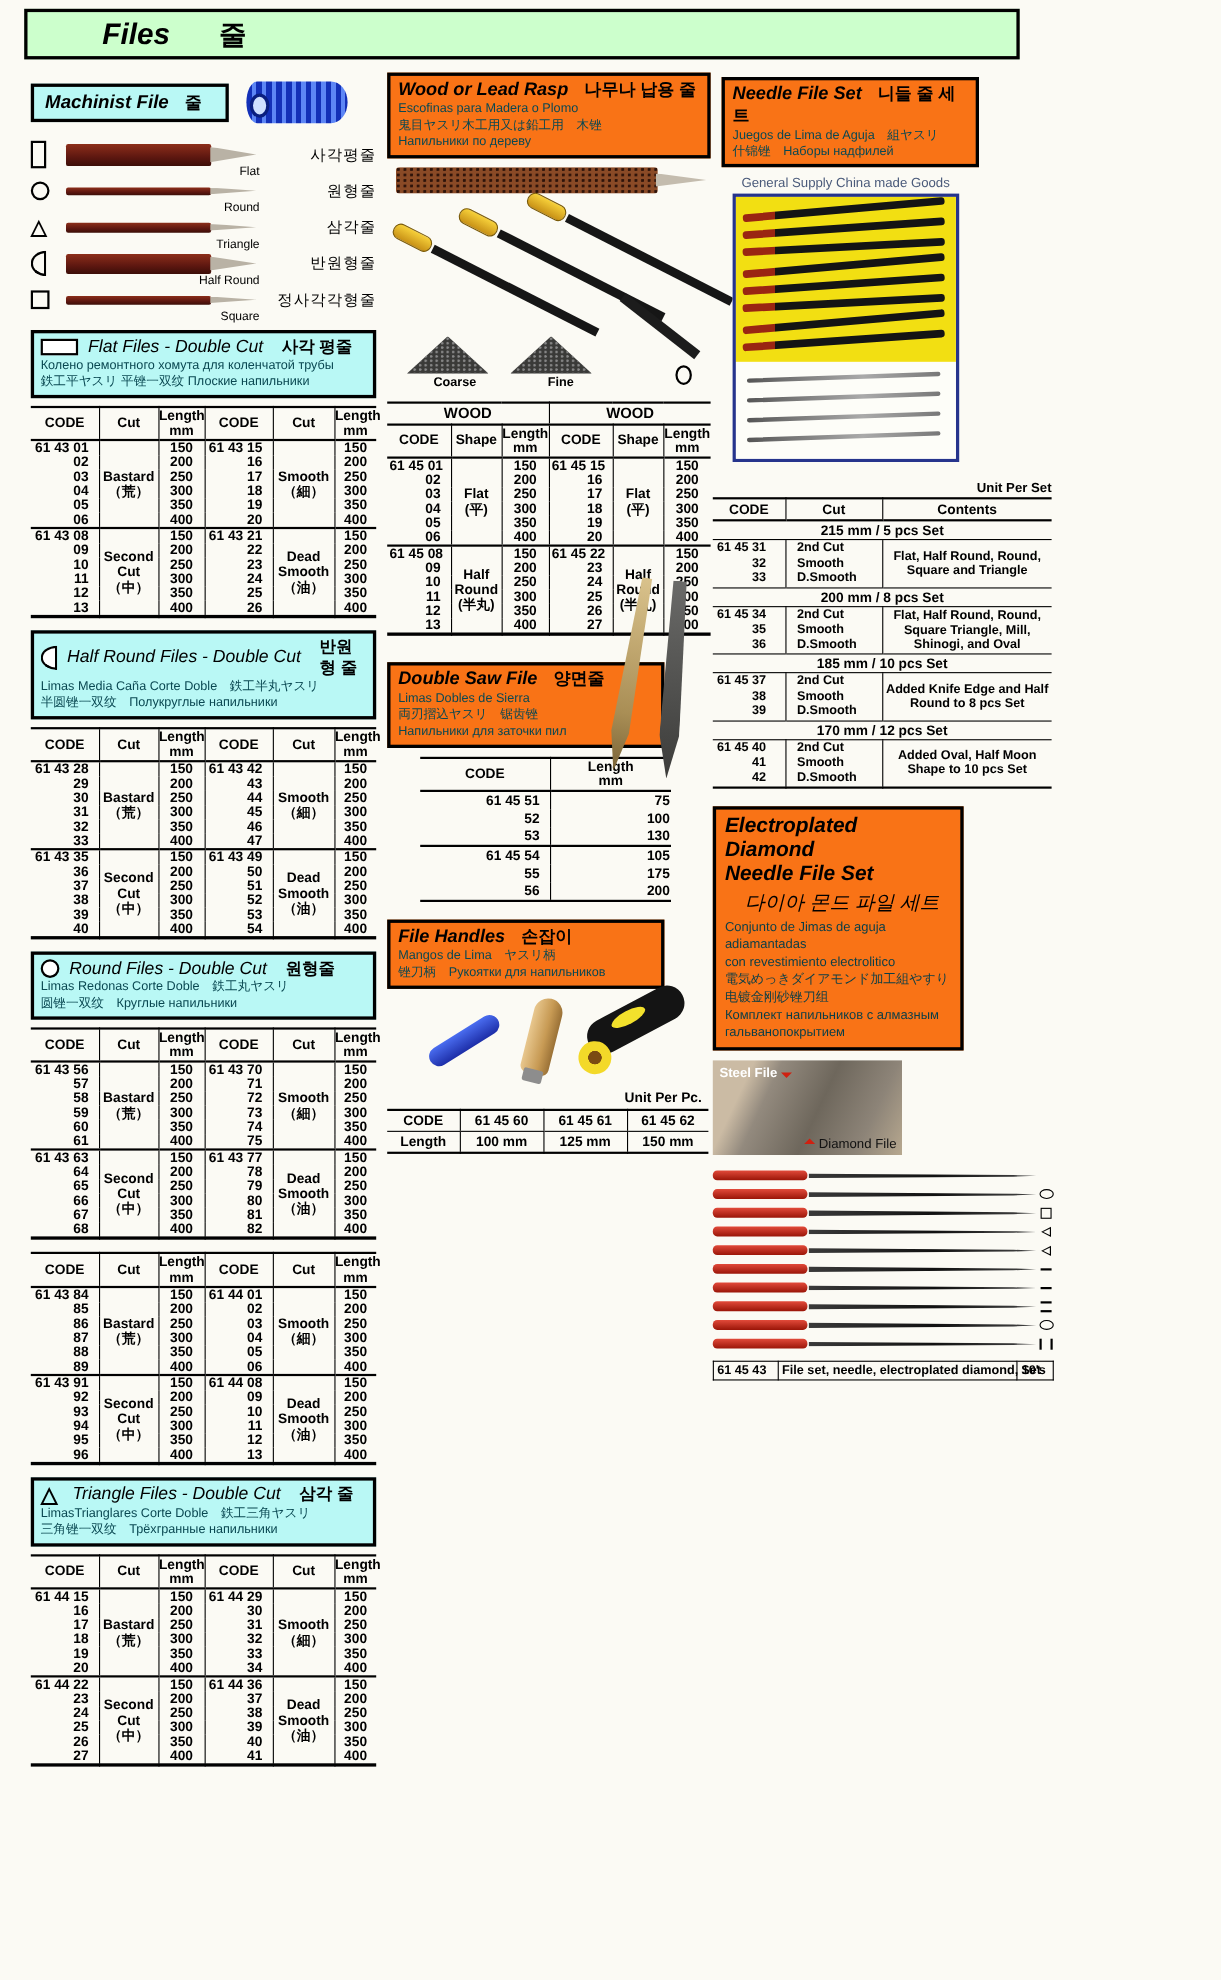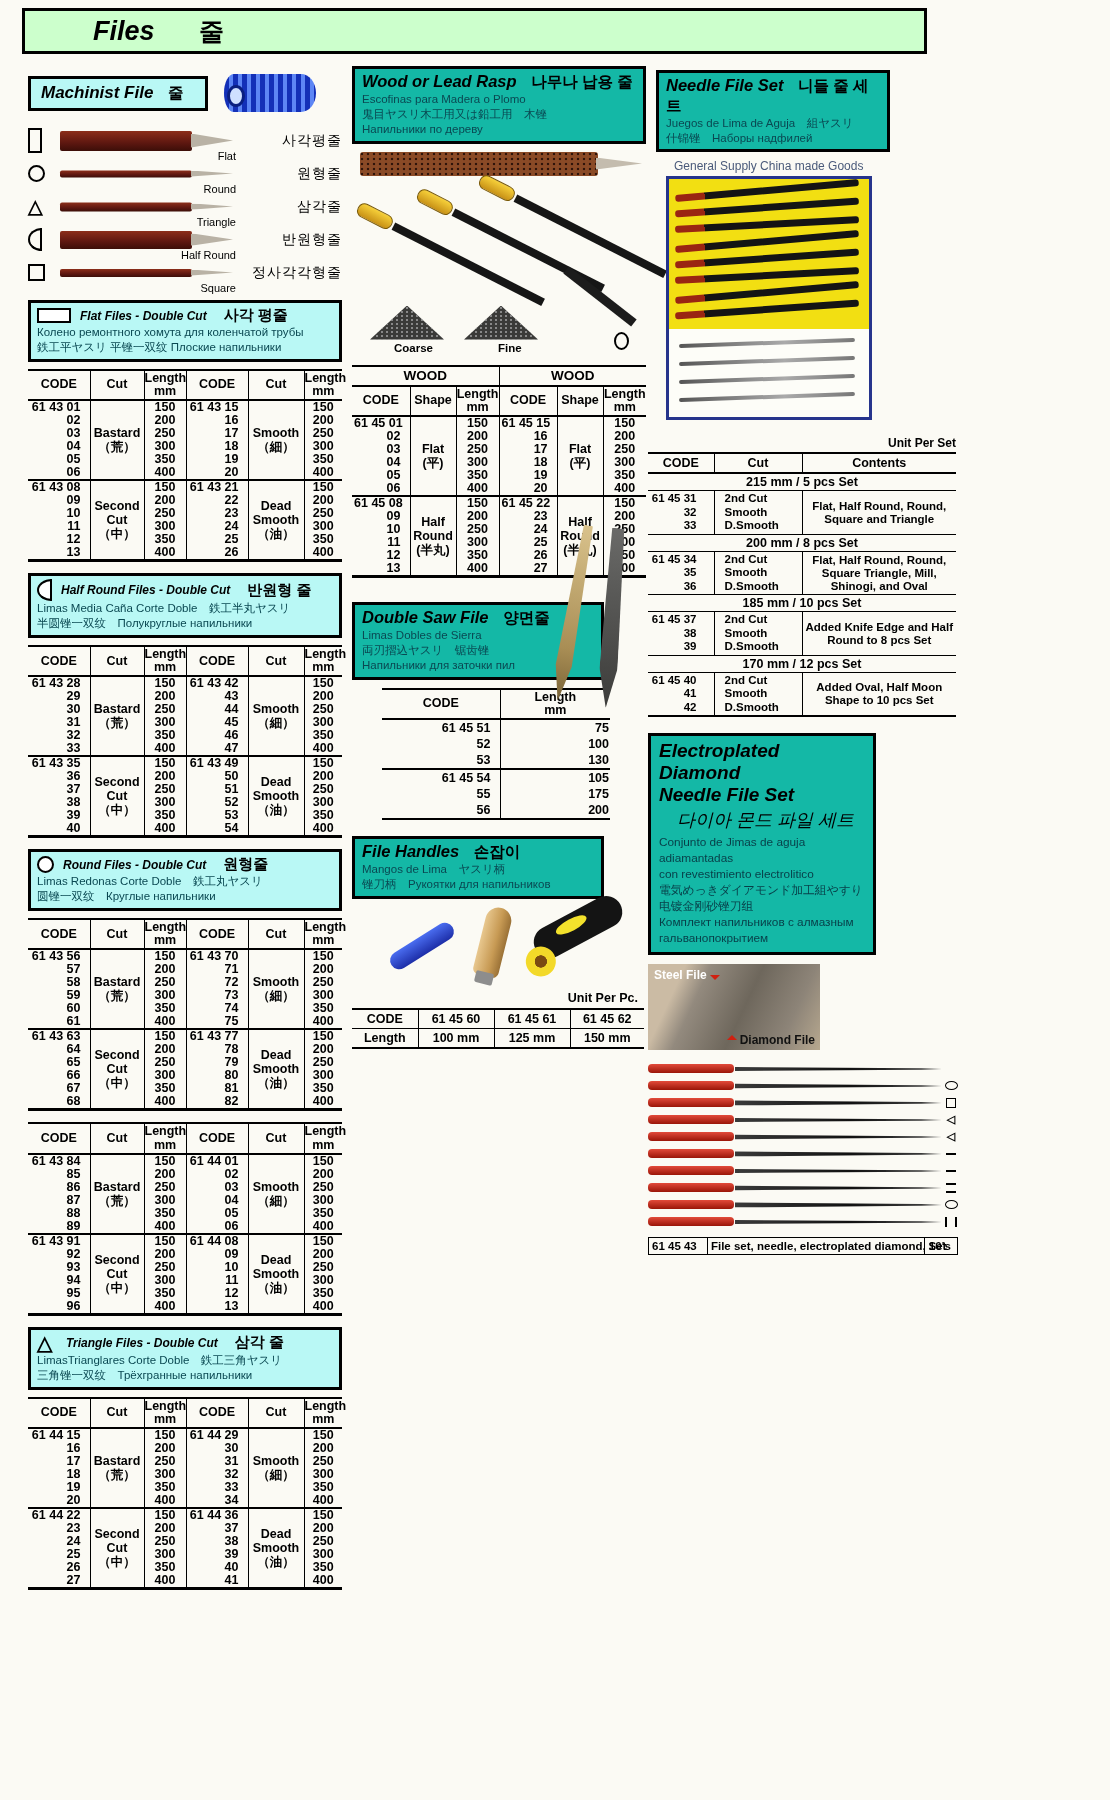--- a/index.html
+++ b/index.html
@@ -11,29 +11,29 @@
               background:#ccffcc;border:3px solid #000;box-sizing:border-box;}
   .pt-en{font-size:27px;font-weight:bold;font-style:italic;line-height:40px;padding-left:68px;display:inline-block;}
   .pt-kr{font-size:25px;font-weight:bold;line-height:40px;padding-left:40px;display:inline-block;}
 
   
   #col-left{position:absolute;left:28px;top:74px;width:314px;}
   #col-mid{position:absolute;left:352px;top:66px;width:294px;}
   #col-right{position:absolute;left:648px;top:70px;width:312px;}
 
   
-  .cyan-box{border:3px solid #000;background:#14b8a6;box-sizing:border-box;padding:3px 7px 4px;}
+  .cyan-box{border:3px solid #000;background:#f97316;box-sizing:border-box;padding:3px 7px 4px;}
   .cb-title{font-style:italic;font-weight:bold;font-size:16.5px;line-height:1.2;}
   .cb-kr{font-weight:bold;font-size:15.5px;margin-left:10px;font-style:normal;}
   .cb-sub{font-size:11.5px;color:#0a4852;line-height:1.3;}
 
   
   .sec-box{border:3px solid #000;background:#b9f8f5;box-sizing:border-box;padding:3px 6px 4px;}
   .sec-title-row{display:flex;align-items:center;gap:9px;}
-  .sec-title{font-style:italic;font-weight:bold;font-size:12px;white-space:nowrap;}
+  .sec-title{font-style:italic;font-weight:normal;font-size:16px;white-space:nowrap;}
   .sec-kr{font-weight:bold;font-size:15px;margin-left:8px;}
   .file-section{margin-top:11px;}
 
   
   .sec-icon{display:inline-block;flex:0 0 auto;}
   .icon-flat{width:30px;height:11px;border:2.5px solid #000;background:#fff;}
   .icon-half-round{width:11px;height:18px;border:2.5px solid #000;border-radius:100% 0 0 100%/50% 0 0 50%;background:#fff;}
   .icon-round{width:13px;height:13px;border:2.5px solid #000;border-radius:50%;background:#fff;}
   .icon-square{width:13px;height:13px;border:2.5px solid #000;background:#fff;}
   .icon-triangle{width:20px;height:20px;}
@@ -145,21 +145,21 @@
   .ns-codes div{text-align:right;padding-right:16px;line-height:13.5px;white-space:nowrap;}
   .ns-cuts div{text-align:left;padding-left:9px;line-height:13.5px;}
   .ns-contents div{text-align:center;line-height:13px;}
   .ed-header{width:228px;margin-top:16px;padding:4px 8px 6px;}
   .ed-title{font-style:italic;font-weight:bold;font-size:19px;line-height:1.15;}
   .ed-kr{font-weight:normal;font-size:18px;font-style:italic;margin:2px 0 3px 18px;}
   .ed-sub{font-size:11.8px;color:#083e48;line-height:1.35;}
   .diamond-photo{margin-top:9px;width:172px;height:86px;position:relative;
       background:linear-gradient(115deg,#cbbba4 0 18%,#938a7e 30%,#6e675c 55%,#8d8478 80%,#b7a88f);}
   .dp-steel{position:absolute;left:6px;top:4px;color:#fff;font-size:12px;font-weight:bold;}
-  .dp-diamond{position:absolute;right:5px;bottom:3px;color:#111;font-size:12px;font-weight:bold;}
+  .dp-diamond{position:absolute;right:5px;bottom:3px;color:#111;font-size:12px;font-weight:normal;}
   .dp-arrow{display:inline-block;width:0;height:0;border:5px solid transparent;}
   .dp-arrow.down{border-top-color:#d02010;margin-left:3px;vertical-align:-6px;}
   .dp-arrow.up{border-bottom-color:#d02010;margin-right:3px;vertical-align:4px;}
   .dneedle-rows{margin-top:10px;}
   .dneedle-row{display:flex;align-items:center;height:17px;}
   .dn-handle{width:86px;height:9px;border-radius:4px;background:linear-gradient(180deg,#e24a3a,#9a1508);flex:0 0 auto;}
   .dn-blade{height:11px;flex:1 1 auto;margin-left:1px;
       background:linear-gradient(90deg,#3a3a3a,#111 55%,#444);
       clip-path:polygon(0 28%,90% 42%,100% 50%,90% 58%,0 72%);}
   .dn-icon{width:18px;flex:0 0 auto;display:flex;justify-content:center;align-items:center;font-size:11px;font-weight:bold;}

